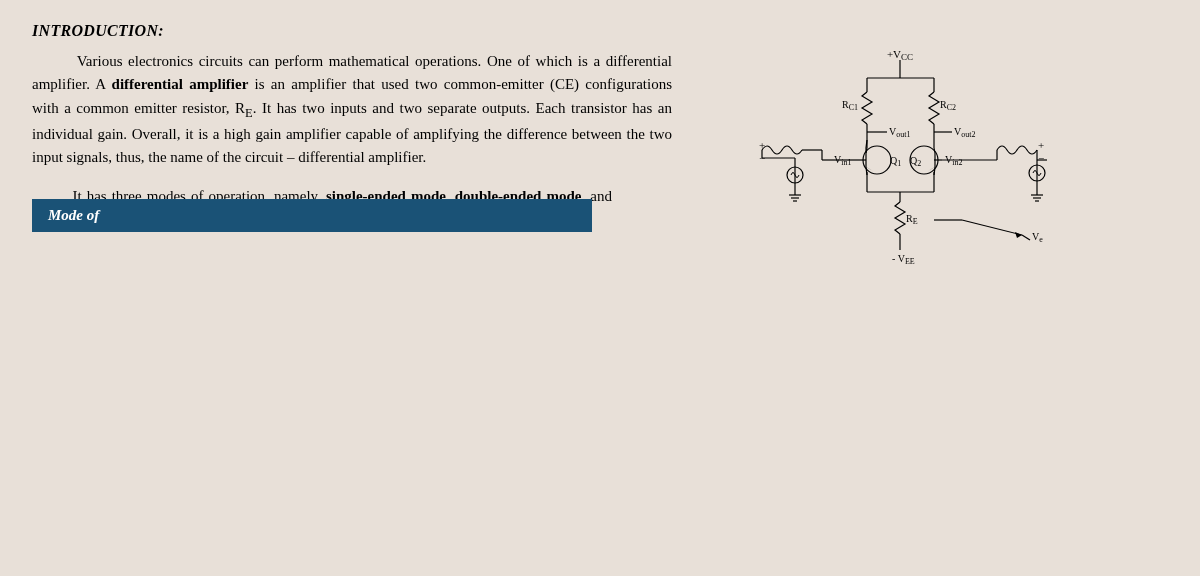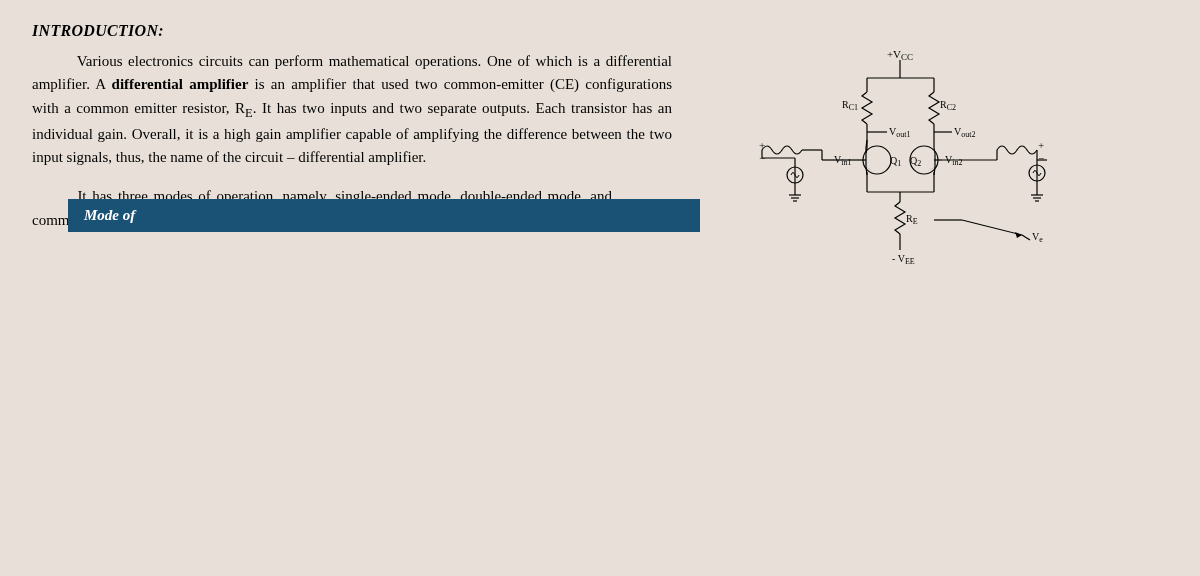--- a/index.html
+++ b/index.html
@@ -57,35 +57,34 @@
       height: 320px;
     }
     .second-para {
       margin-top: 16px;
       font-size: 15px;
       line-height: 1.55;
       text-align: justify;
       max-width: 580px;
     }
     .second-para b {
-      font-weight: normal;
+      font-weight: bold;
     }
     .mode-bar {
       position: absolute;
       bottom: 0;
       left: 0;
       right: 0;
       background: #1a5276;
       color: white;
       font-weight: bold;
       font-style: italic;
       font-size: 15px;
       padding: 8px 16px;
-      width: 632px;
-      margin-left: 36px;
+      width: 560px;
     }
     .bottom-section {
       position: relative;
       margin-top: 8px;
     }
   </style>
 </head>
 <body>
 
 <div class="page">

